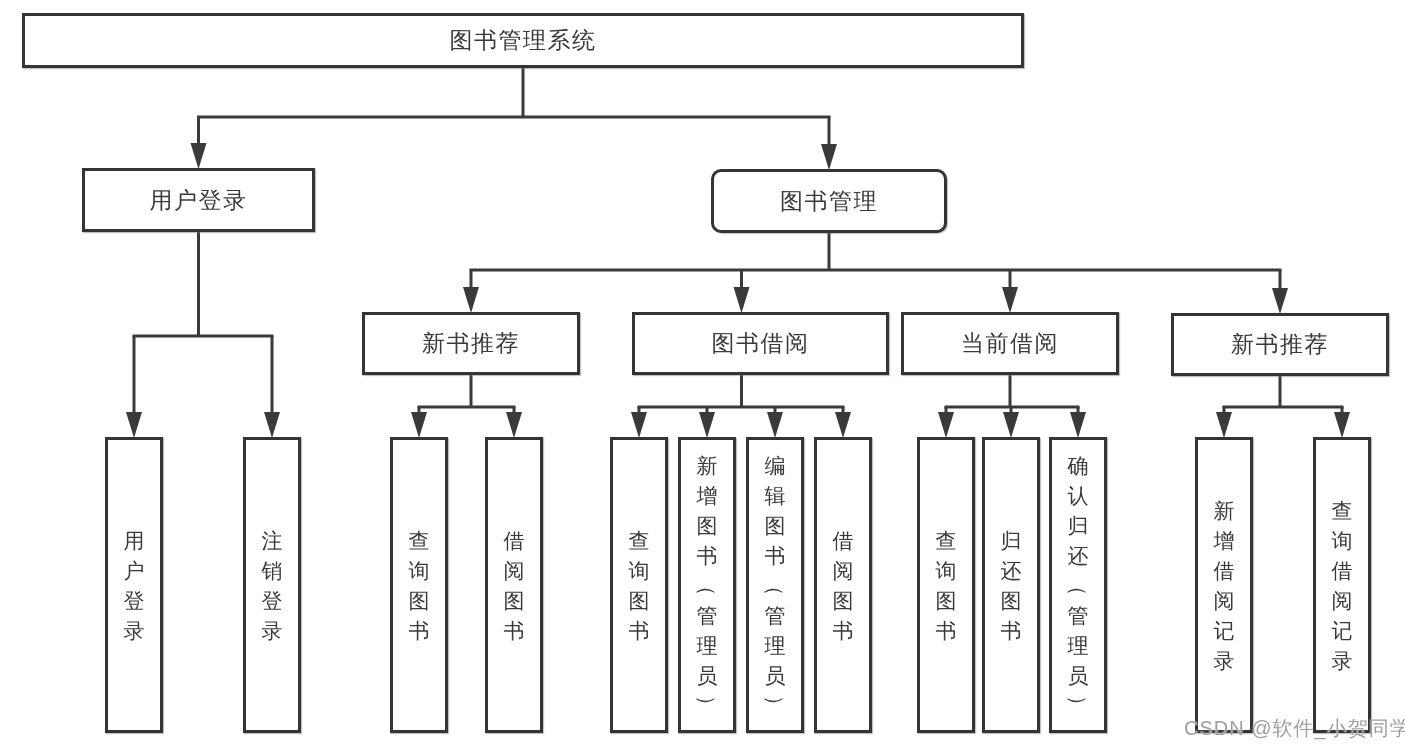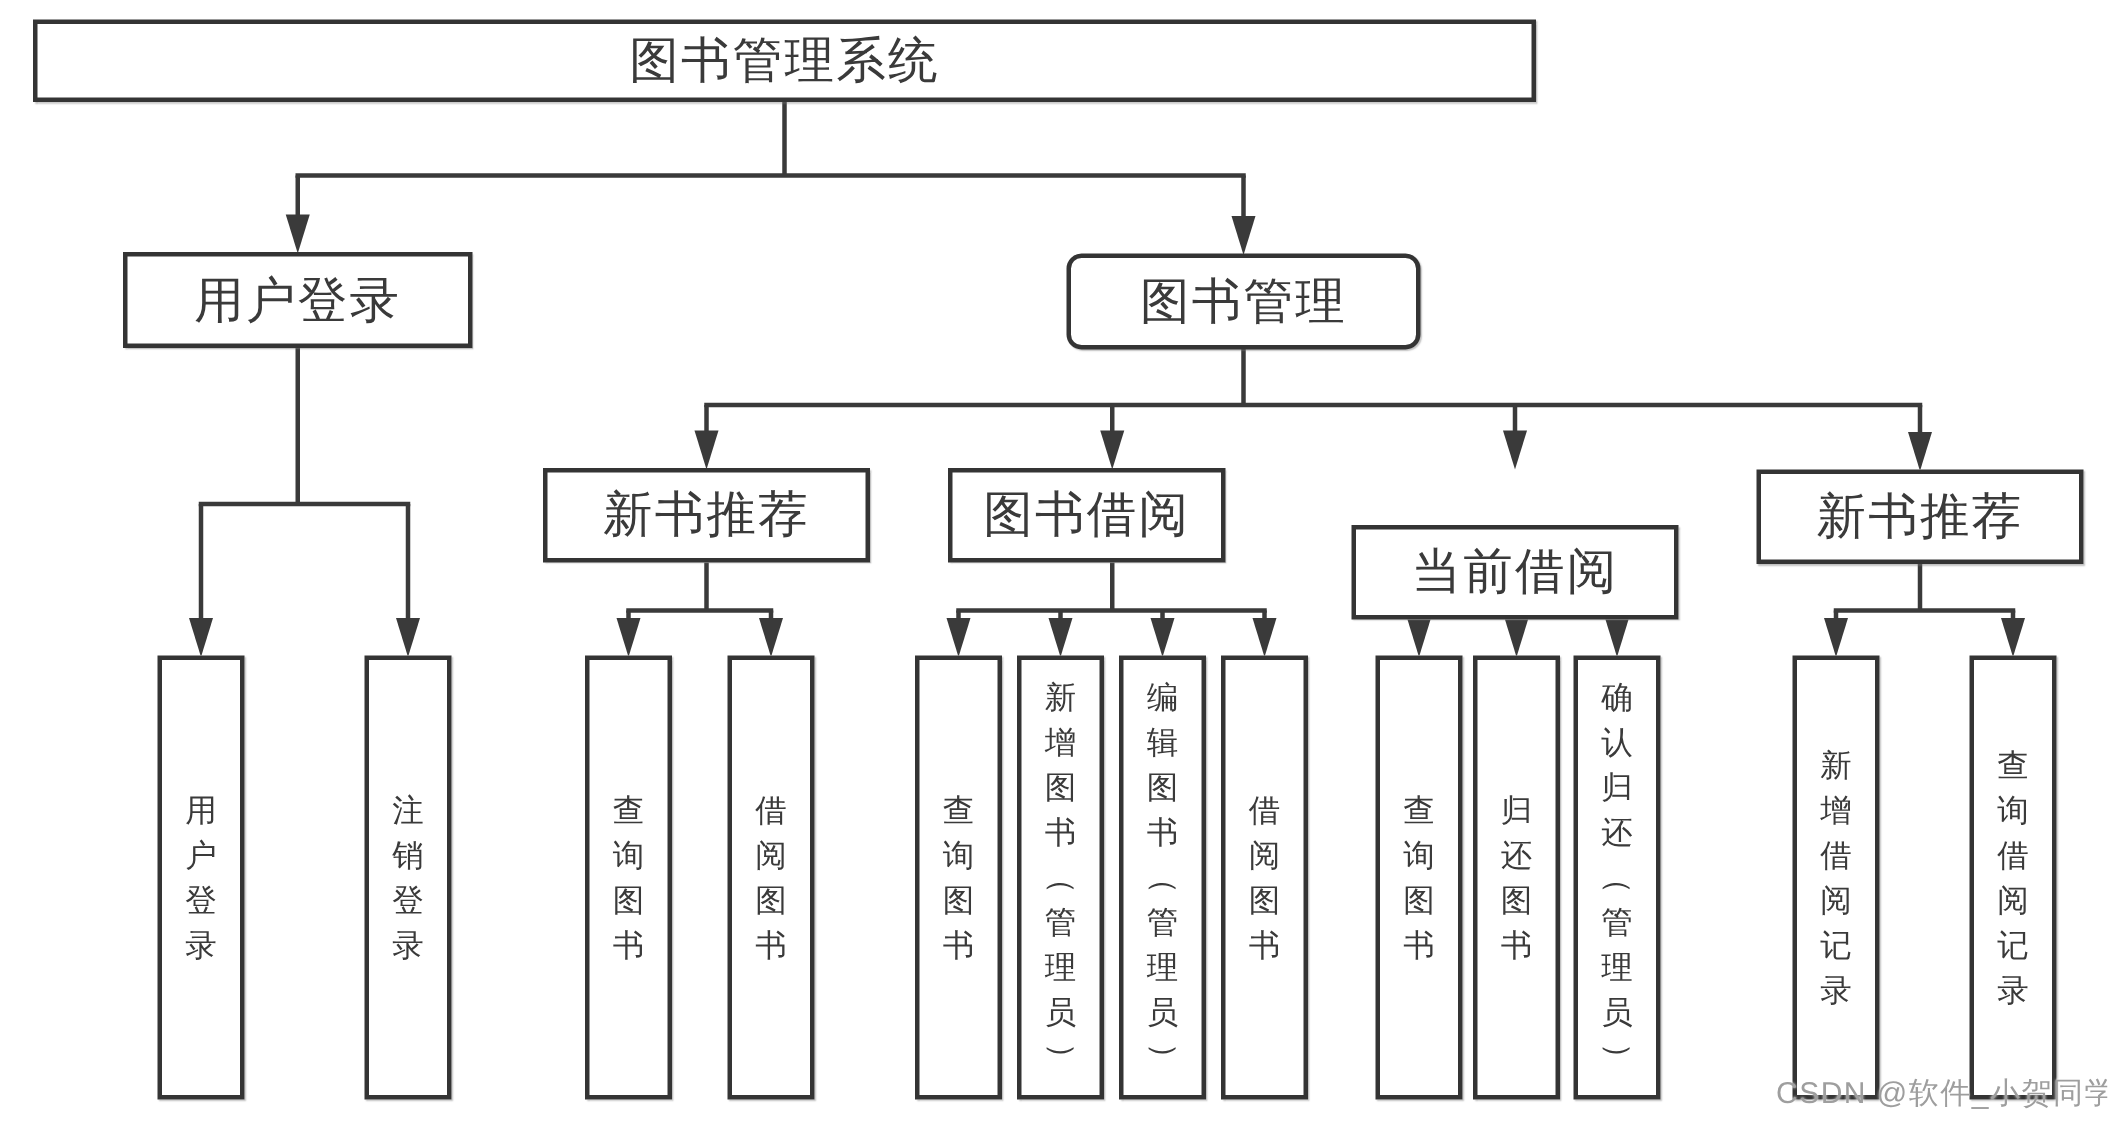--- a/index.html
+++ b/index.html
@@ -16,21 +16,21 @@
     box-sizing:border-box;
     border:3px solid #343434;
     background:#ffffff;
     color:#3a3a3a;
     display:flex;
     align-items:center;
     justify-content:center;
     box-shadow:1px 1px 1px rgba(120,120,120,.45);
   }
   .node.h{
-    font-size:33px;
+    font-size:23px;
     letter-spacing:1.5px;
     white-space:nowrap;
   }
   .node.v{
     flex-direction:column;
     font-size:21px;
   }
   .node.v .ch{
     display:block;
     line-height:1;
@@ -126,24 +126,24 @@
       </div>
       <div class="node v" style="left: 243px; top: 437px; width: 58px; height: 296px;">
         <span class="ch">注</span>
         <span class="ch">销</span>
         <span class="ch">登</span>
         <span class="ch">录</span>
       </div>
       <div class="node h" style="left: 362px; top: 312px; width: 218px; height: 63px;">
         <span>新书推荐</span>
       </div>
-      <div class="node h" style="left: 632px; top: 312px; width: 185px; height: 63px;">
+      <div class="node h" style="left: 632px; top: 312px; width: 257px; height: 63px;">
         <span>图书借阅</span>
       </div>
-      <div class="node h" style="left: 901px; top: 312px; width: 218px; height: 63px; margin-top: 38px;">
+      <div class="node h" style="left: 901px; top: 312px; width: 218px; height: 63px;">
         <span>当前借阅</span>
       </div>
       <div class="node h" style="left: 1171px; top: 313px; width: 218px; height: 63px;">
         <span>新书推荐</span>
       </div>
       <div class="node v" style="left: 390px; top: 437px; width: 58px; height: 296px;">
         <span class="ch">查</span>
         <span class="ch">询</span>
         <span class="ch">图</span>
         <span class="ch">书</span>

